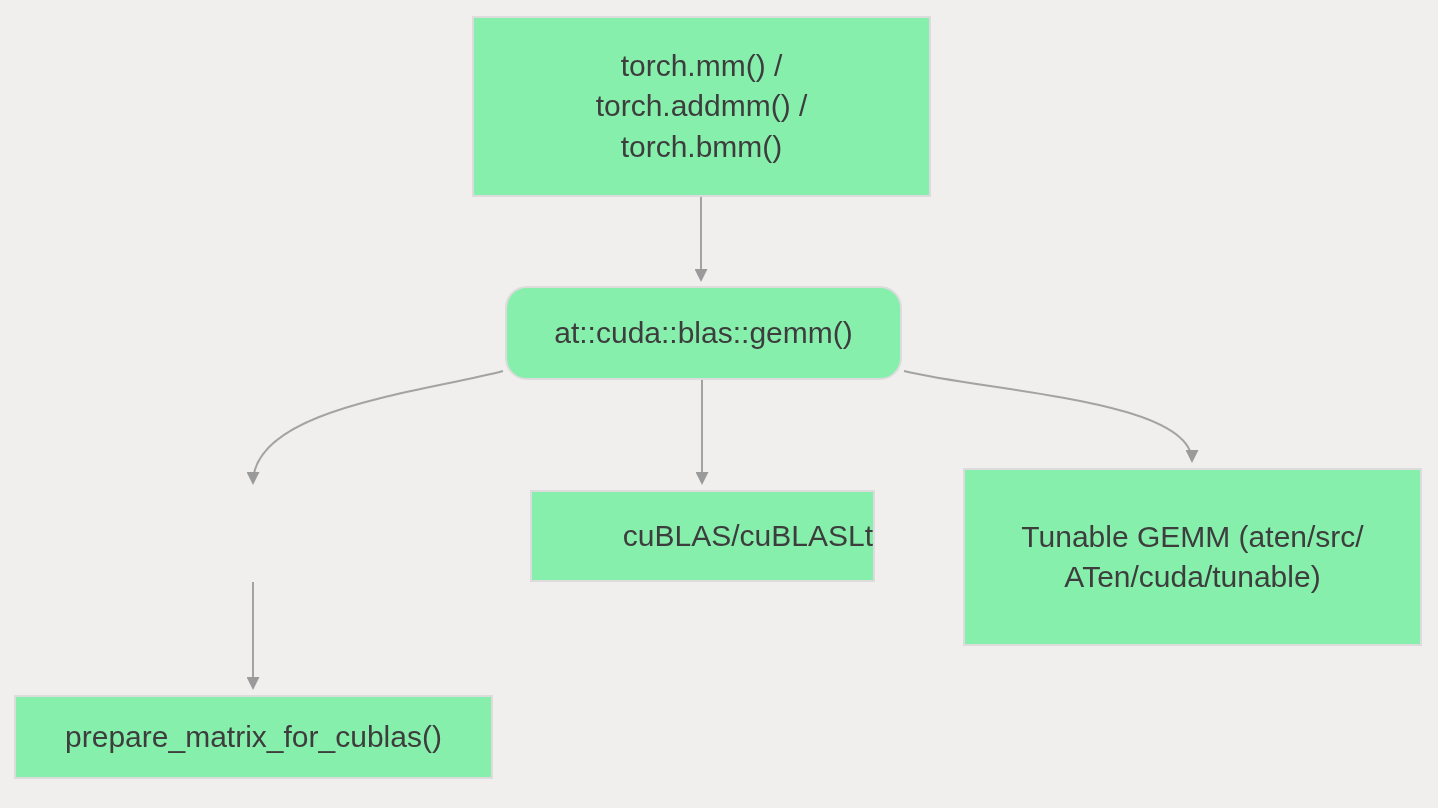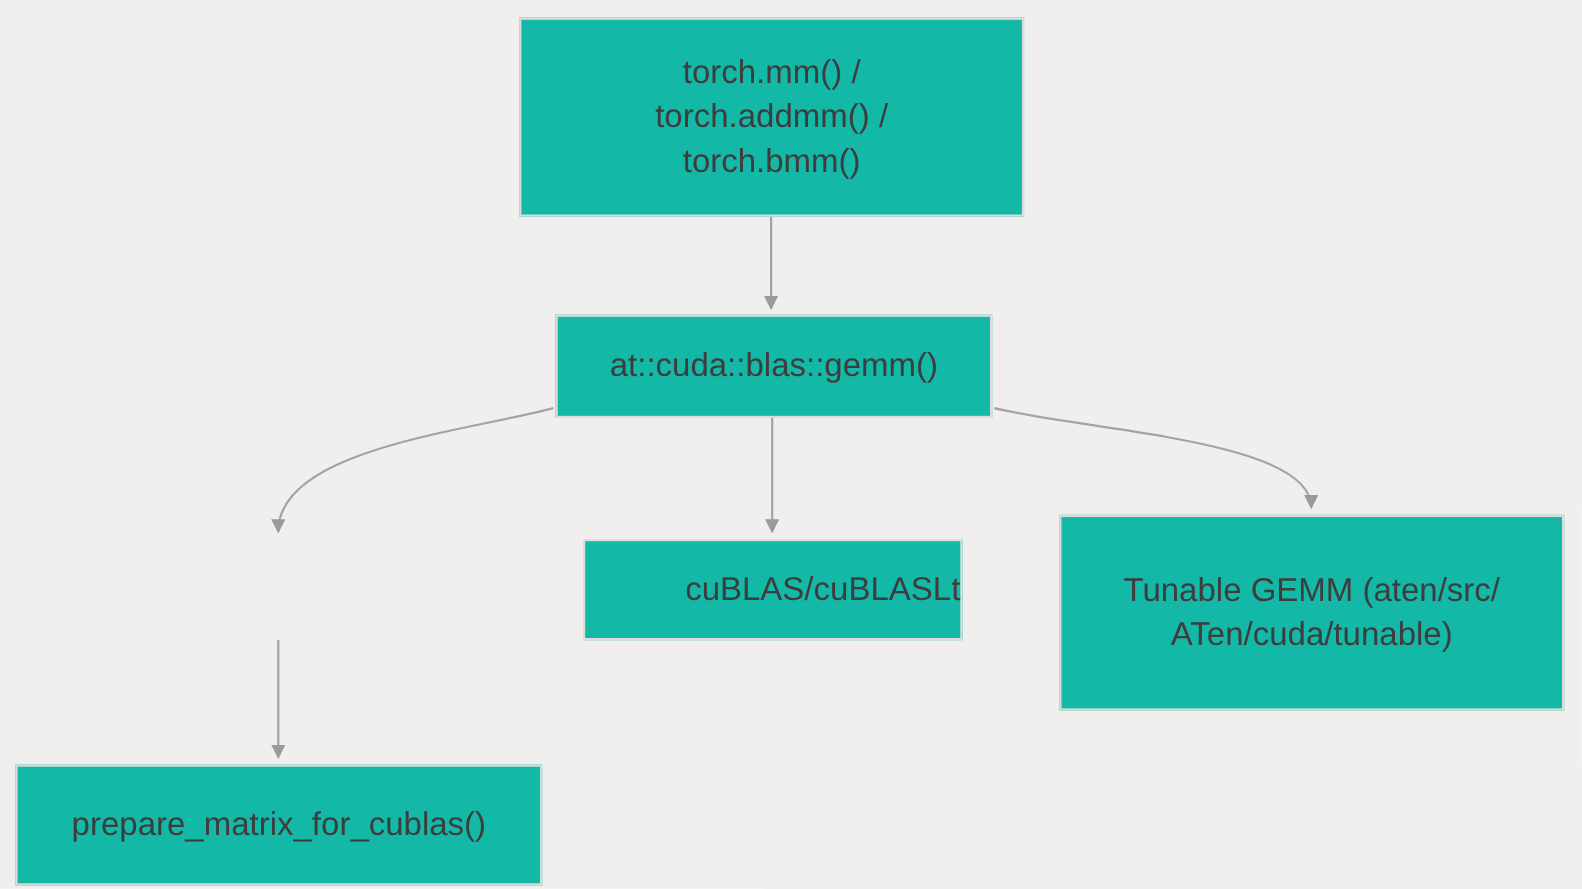--- a/index.html
+++ b/index.html
@@ -23,38 +23,38 @@
     pointer-events: none;
   }
   .edge {
     fill: none;
     stroke: #a3a3a3;
     stroke-width: 2;
   }
   .node {
     position: absolute;
     box-sizing: border-box;
-    background: #14b8a6;
+    background: #86efac;
     border: 2px solid #dcdcdc;
     display: flex;
     align-items: center;
     justify-content: center;
     text-align: center;
     color: #3d3d3d;
     font-size: 30px;
     line-height: 1.35;
     white-space: pre-line;
   }
   
   .node-torch-api      { left: 472px; top: 16px;  width: 459px; height: 181px; }
-  .node-gemm           { left: 505px; top: 286px; width: 397px; height: 94px;  }
+  .node-gemm           { left: 505px; top: 286px; width: 397px; height: 94px; border-radius: 22px;  }
   .node-common-args    { left: 65px;  top: 490px; width: 377px; height: 92px;  }
   .node-cublas-lib     { left: 530px; top: 490px; width: 345px; height: 92px; justify-content: flex-end;  }
   .node-tunable-gemm   { left: 963px; top: 468px; width: 459px; height: 178px; }
-  .node-prepare-matrix { left: 14px;  top: 695px; width: 479px; height: 110px;  }
+  .node-prepare-matrix { left: 14px;  top: 695px; width: 479px; height: 84px;  }
 </style>
 </head>
 <body>
 
 <div class="canvas">
 
   <svg class="edges-layer" width="1438" height="808" viewBox="0 0 1438 808">
     <defs>
       <marker id="arrowhead" viewBox="0 0 10 10" refX="8.5" refY="5" markerWidth="6.5" markerHeight="6.5" orient="auto-start-reverse">
         <path d="M 0 0 L 10 5 L 0 10 z" fill="#9a9a9a"></path>

